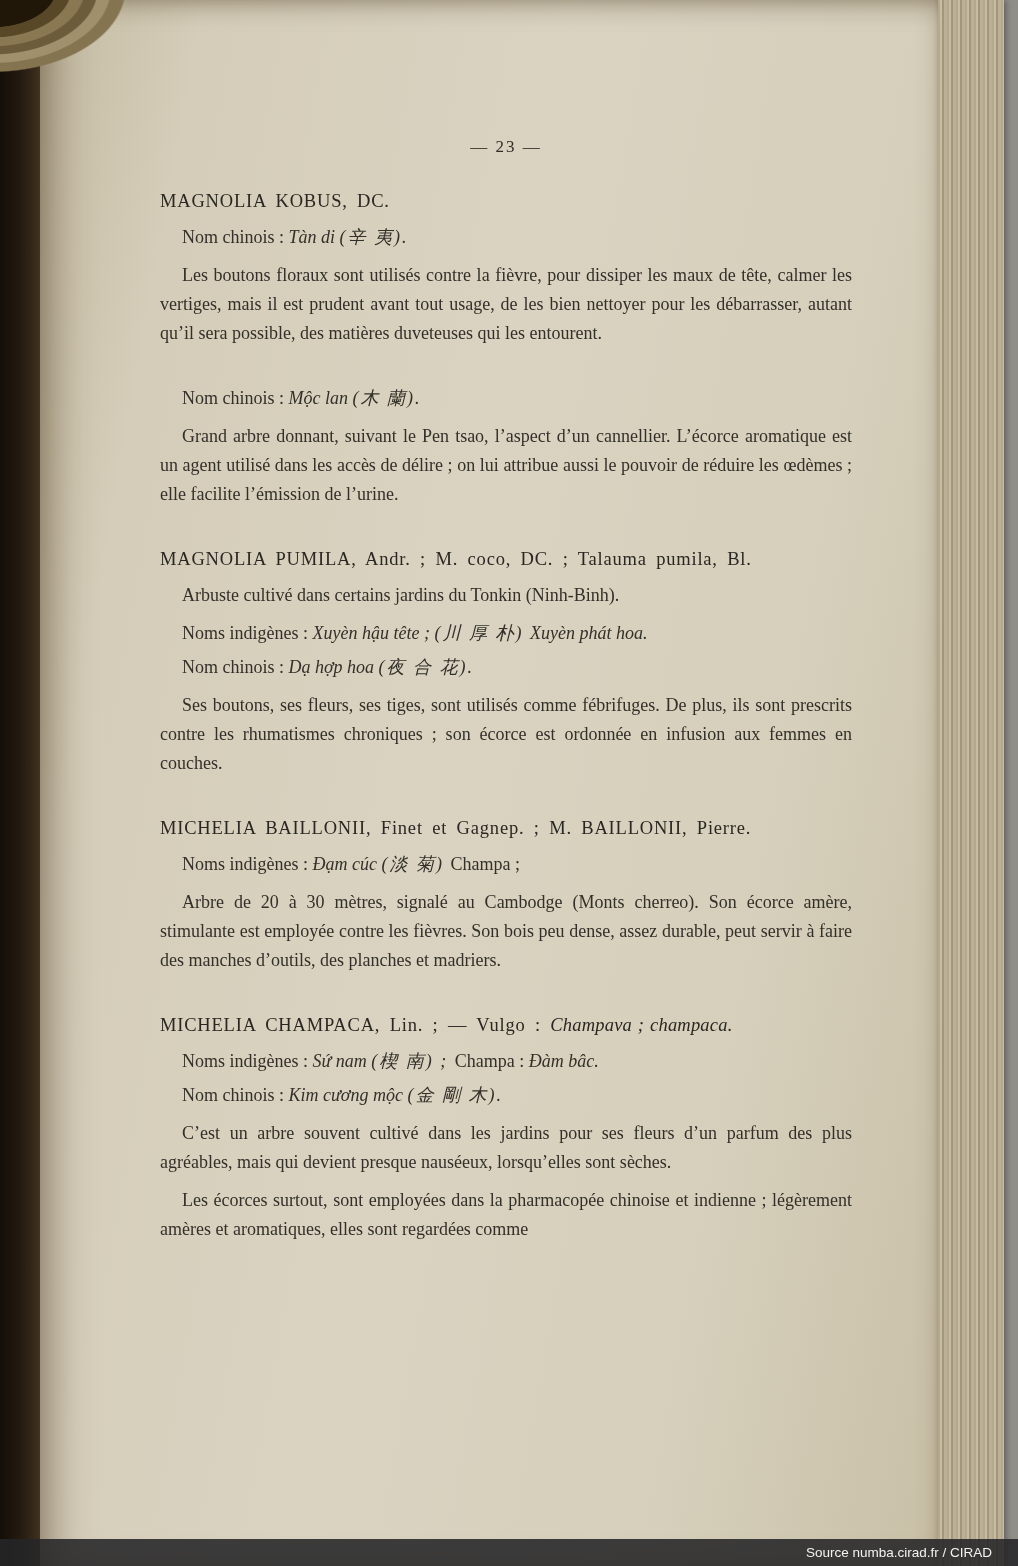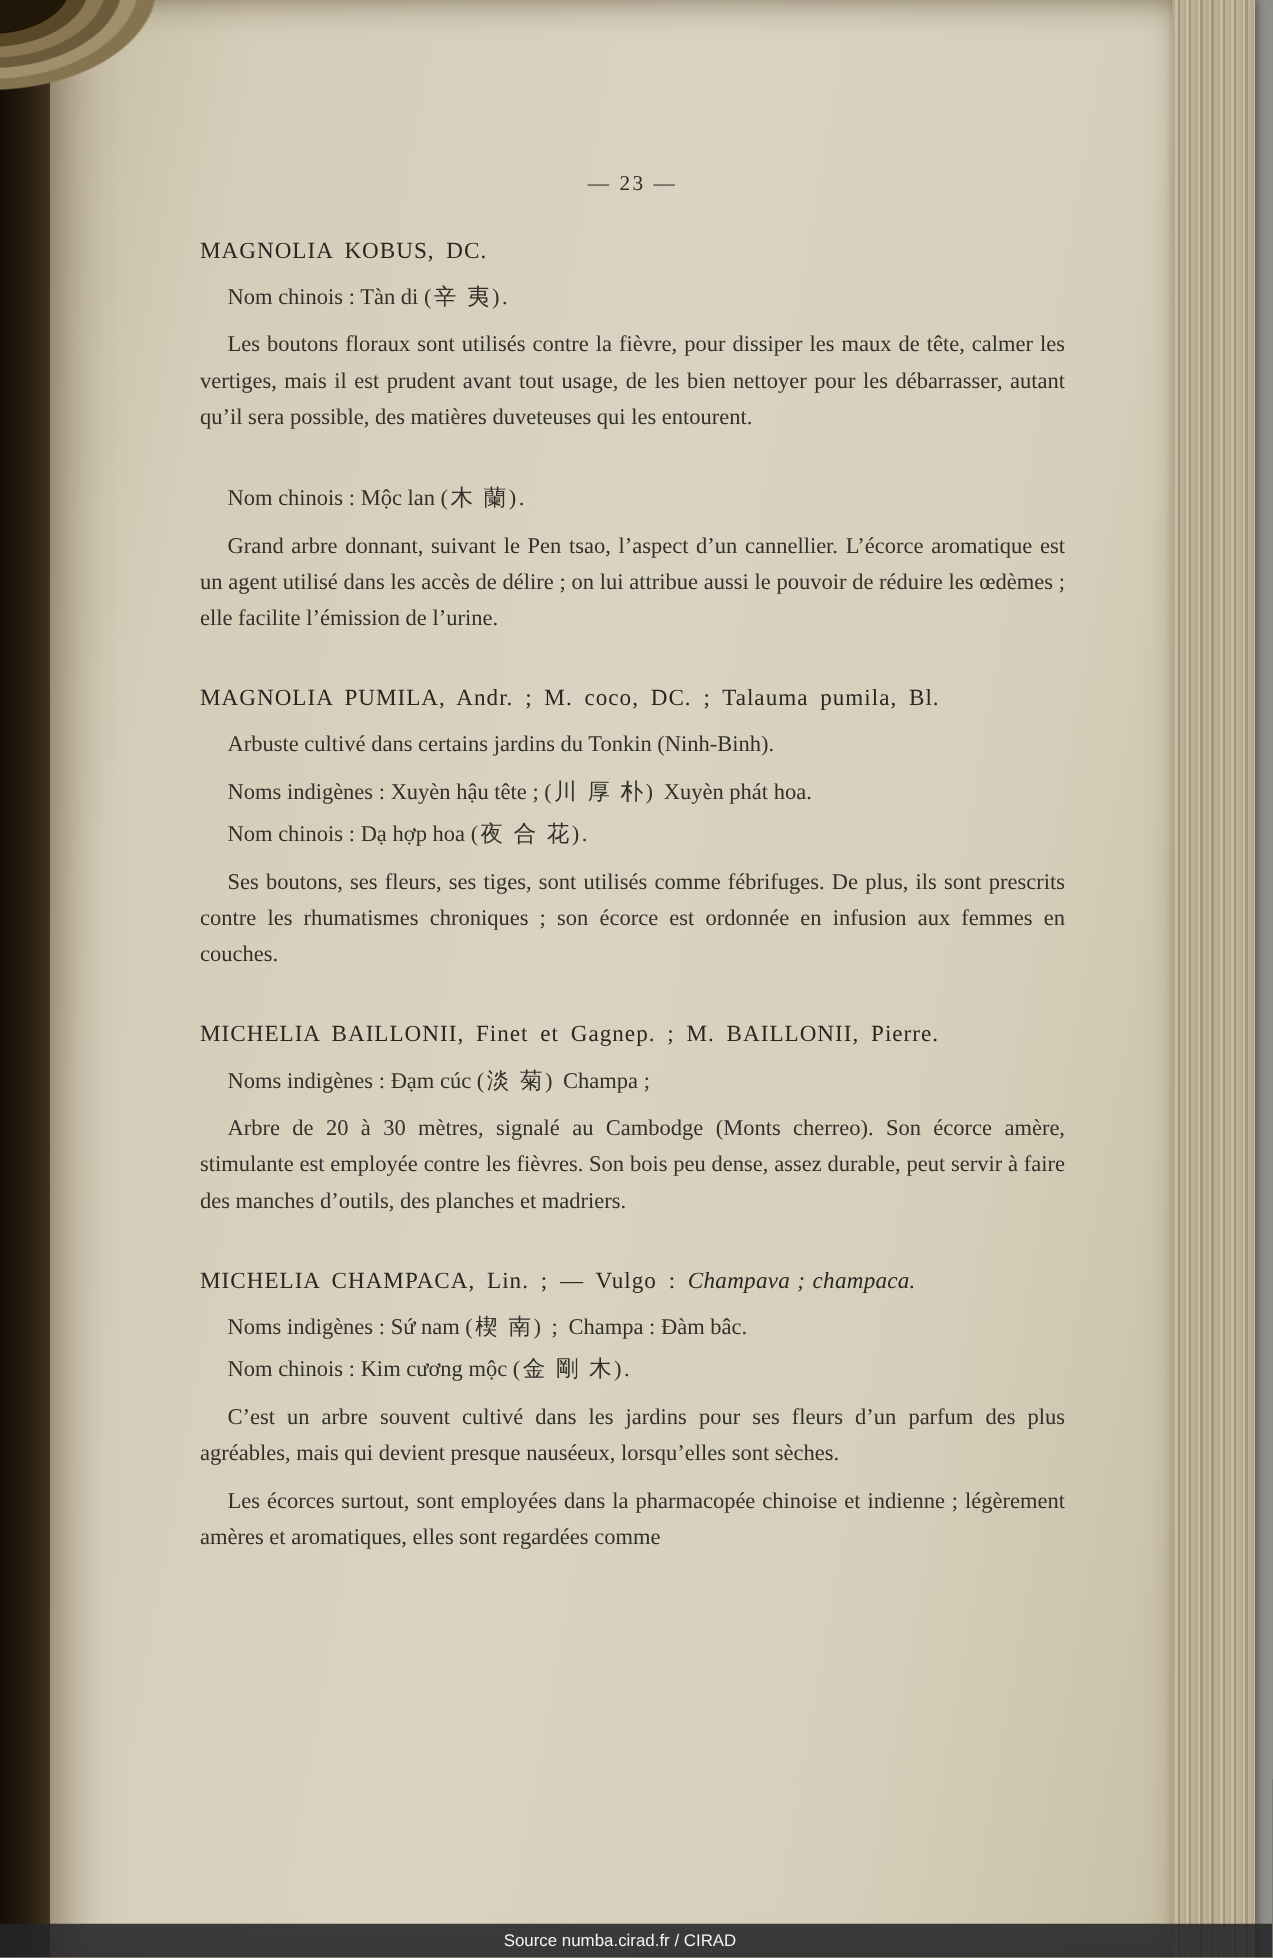--- a/index.html
+++ b/index.html
@@ -38,29 +38,29 @@
 
   .pagenum{text-align:center;font-size:17px;letter-spacing:2px;margin:0 0 26px 0;color:#2f2c26;}
 
   .entry{margin:14px 0 36px 0;}
   .heading{font-size:18.5px;font-weight:400;letter-spacing:.8px;word-spacing:4px;
            color:#2a2722;margin:0 0 7px 0;}
   .h-bold{font-weight:400;}
   .h-italic{font-style:italic;letter-spacing:.2px;word-spacing:1px;}
   .nameline{margin:0 0 5px 0;text-indent:22px;}
   .subline{margin:0 0 9px 0;text-indent:22px;}
-  .nl-italic{}
-  .nl-cjk{letter-spacing:2px;}
+  .nl-italic{font-style:italic;}
+  .nl-cjk{letter-spacing:2px;font-style:italic;}
   .para{margin:9px 0 0 0;text-indent:22px;text-align:justify;}
 
   
   .source-bar{position:absolute;left:0;bottom:0;width:100%;height:27px;
     background:rgba(38,38,40,.88);color:#f2f2f2;
     font-family:"Liberation Sans","DejaVu Sans",sans-serif;font-size:13.5px;
-    display:flex;align-items:center;justify-content:center;box-sizing:border-box;padding-right:26px;}
+    display:flex;align-items:center;justify-content:flex-end;box-sizing:border-box;padding-right:26px;}
 </style>
 </head>
 <body>
 
 <div class="scene">
   <div class="spine"></div>
   <div class="page">
 
     <div class="content">
       <p class="pagenum">— 23 —</p>

